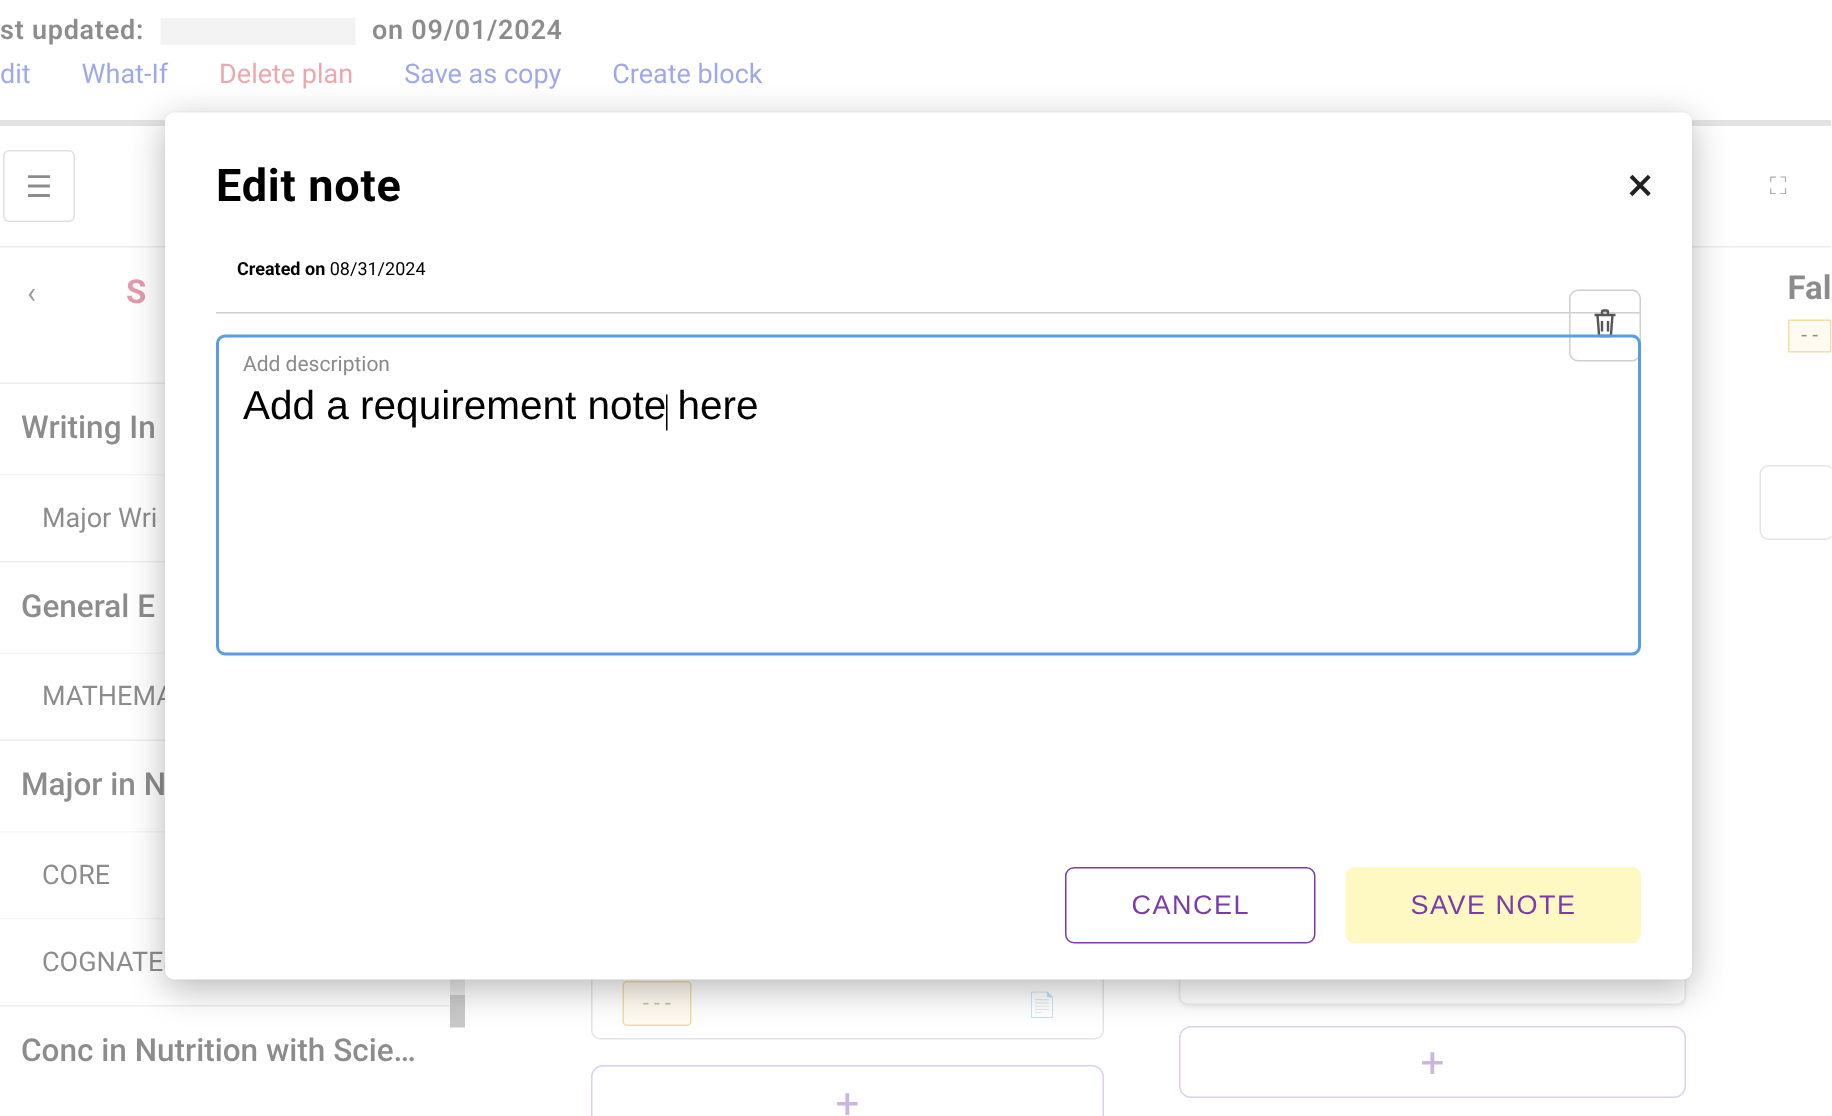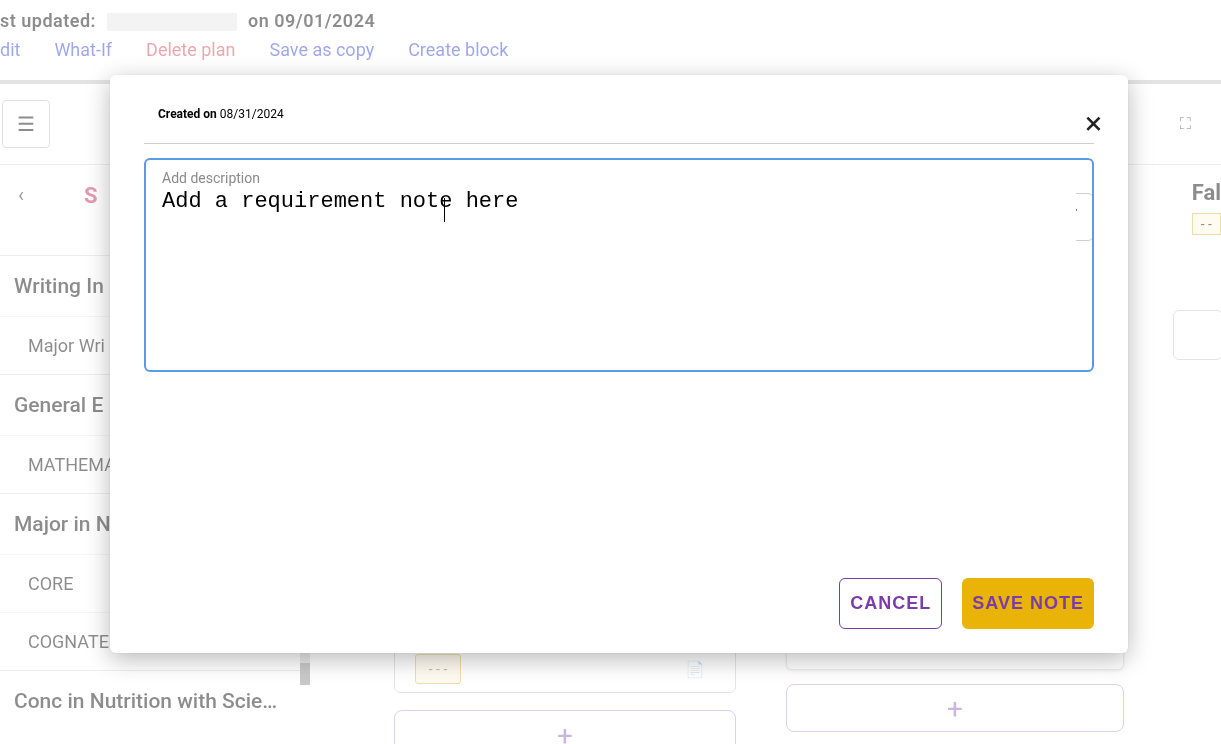--- a/index.html
+++ b/index.html
@@ -281,22 +281,22 @@
   }
   .noteWrap .floatlabel {
     font-size: 14px;
     color: #8a8a8a;
   }
   .noteWrap textarea {
     width: 100%;
     border: none;
     resize: none;
     outline: none;
-    font-size: 22px;
-    font-family: Liberation Mono, monospace;
+    font-size: 27px;
+    font-family: Liberation Sans, sans-serif;
     height: 155px;
     padding: 2px 0 0 0;
     line-height: 1.3;
   }
   .caret {
     position: absolute;
     left: 298px;
     top: 38px;
     width: 1px;
     height: 24px;
@@ -304,33 +304,33 @@
   }
   .actions {
     position: absolute;
     right: 34px;
     bottom: 24px;
     display: flex;
     gap: 20px;
   }
   .btn {
     font-size: 18px;
-    font-weight: 700;
+    font-weight: 400;
     letter-spacing: 1px;
-    padding: 14px 10px;
+    padding: 14px 43px;
     border-radius: 6px;
     cursor: pointer;
   }
   .btn.cancel {
     background: #fff;
     color: #7a3ca8;
     border: 1.5px solid #7a3ca8;
   }
   .btn.save {
-    background: #eab308;
+    background: #fef9c3;
     color: #7a3ca8;
     border: none;
   }
 </style>
 </head>
 <body>
 
 <div class="page">
 
   <div class="topmeta">
@@ -388,20 +388,21 @@
   <div class="col-card shadow"></div>
   <div class="addbtn right1">+</div>
 
   <div class="col-card empty"></div>
 
 </div>
 
 <div class="scrim"></div>
 
 <div class="modal">
+  <h1>Edit note</h1>
   <div class="close">×</div>
 
   <div class="metaL">
     <b>Created on</b>
     <span>08/31/2024</span>
   </div>
 
   <div class="trash">
     <span>
       <svg width="20" height="22" viewBox="0 0 20 22" fill="none" stroke="#555" stroke-width="1.6">

